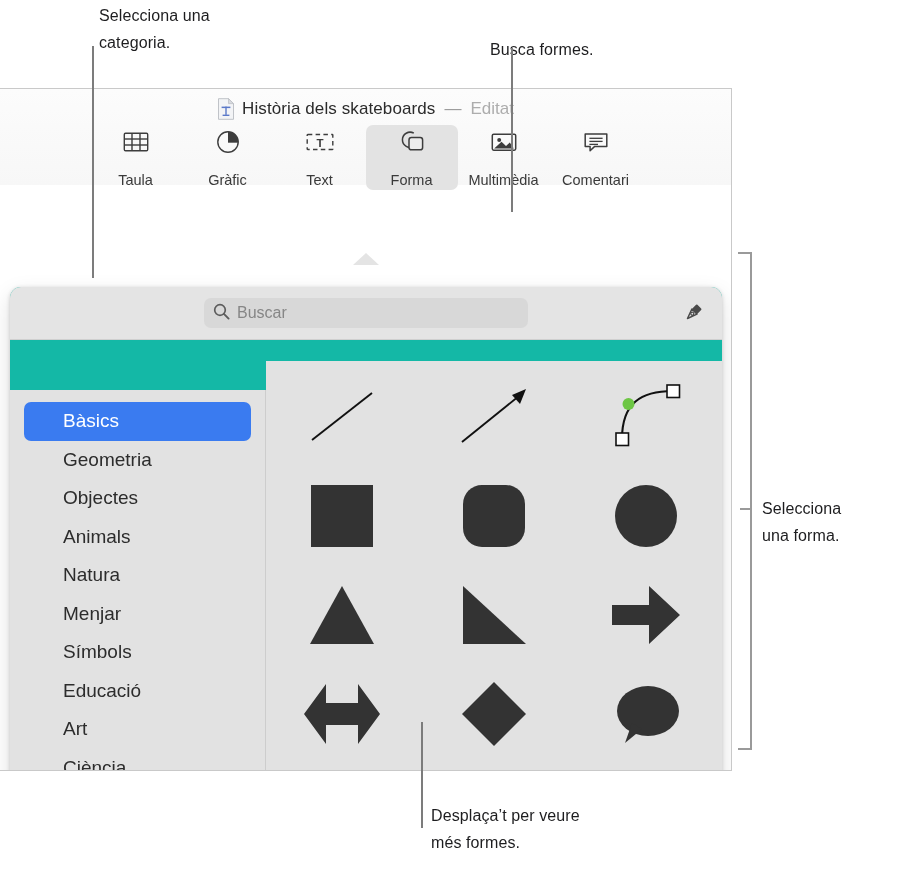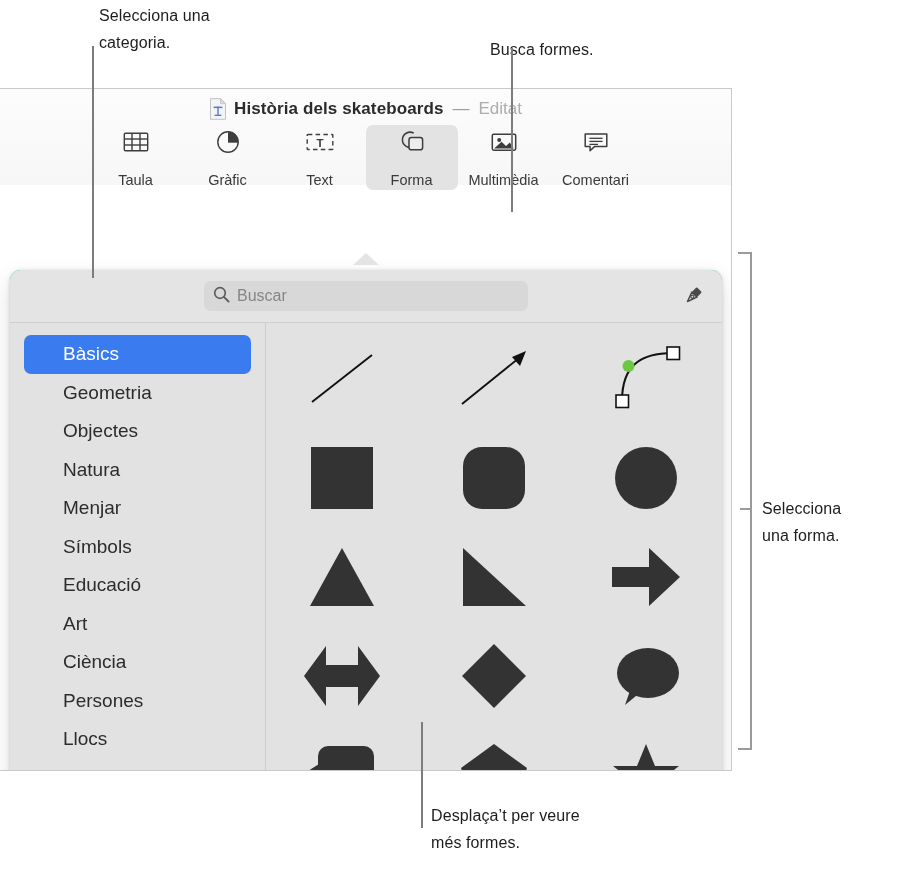--- a/index.html
+++ b/index.html
@@ -58,21 +58,21 @@
     gap: 7px;
     padding-top: 9px;
     height: 30px;
   }
   .doc-icon {
     width: 18px; height: 22px;
     position: relative;
     flex: 0 0 auto;
   }
   .doc-title {
-    font-size: 17px; font-weight: bold; color: #2b2b2b;
+    font-size: 17px; font-weight: normal; color: #2b2b2b;
     letter-spacing: 0.1px;
   }
   .doc-sep { font-size: 17px; color: #9b9b9b; margin: 0 2px; }
   .doc-status { font-size: 17px; color: #adadad; }
 
   .toolbar {
     display: flex;
     justify-content: center;
     align-items: flex-start;
     gap: 0px;
@@ -85,21 +85,21 @@
     border-radius: 7px;
     position: relative;
   }
   .tb-item.active { background: #e3e3e3; }
   .tb-icon { height: 26px; display: flex; align-items: center; justify-content: center; }
   .tb-label { font-size: 14.5px; color: #3a3a3a; margin-top: 17px; }
 
   
   #shapes-popover {
     position: absolute;
-    left: 10px; top: 181px;
+    left: 10px; top: 198px;
     width: 712px; height: 578px;
     background: #14b8a6;
     border-radius: 11px;
     box-shadow: 0 1px 4px rgba(0,0,0,0.18), 0 8px 22px rgba(0,0,0,0.13);
     overflow: hidden;
   }
   .popover-arrow {
     position: absolute;
     left: 353px; top: 164px;
     width: 0; height: 0;
@@ -123,21 +123,21 @@
     padding: 0 9px;
     gap: 7px;
   }
   .search-ph { font-size: 16px; color: #868686; }
   .pen-btn {
     position: absolute; right: 14px; top: 13px;
     width: 28px; height: 28px;
     display: flex; align-items: center; justify-content: center;
   }
 
-  .pop-body { display: flex; height: 524px; }
+  .pop-body { display: flex; height: 524px; align-items: flex-end; }
   .sidebar {
     width: 256px;
     background: #e2e2e2;
     padding-top: 12px;
     border-right: 1px solid #cdcdcd;
     flex: 0 0 auto;
   }
   .cat-item {
     height: 38.5px;
     display: flex; align-items: center;
@@ -302,20 +302,23 @@
           <div class="cat-item selected">
               <span>Bàsics</span>
             </div>
           <div class="cat-item">
               <span>Geometria</span>
             </div>
           <div class="cat-item">
               <span>Objectes</span>
             </div>
           <div class="cat-item">
+              <span>Animals</span>
+            </div>
+          <div class="cat-item">
               <span>Natura</span>
             </div>
           <div class="cat-item">
               <span>Menjar</span>
             </div>
           <div class="cat-item">
               <span>Símbols</span>
             </div>
           <div class="cat-item">
               <span>Educació</span>

